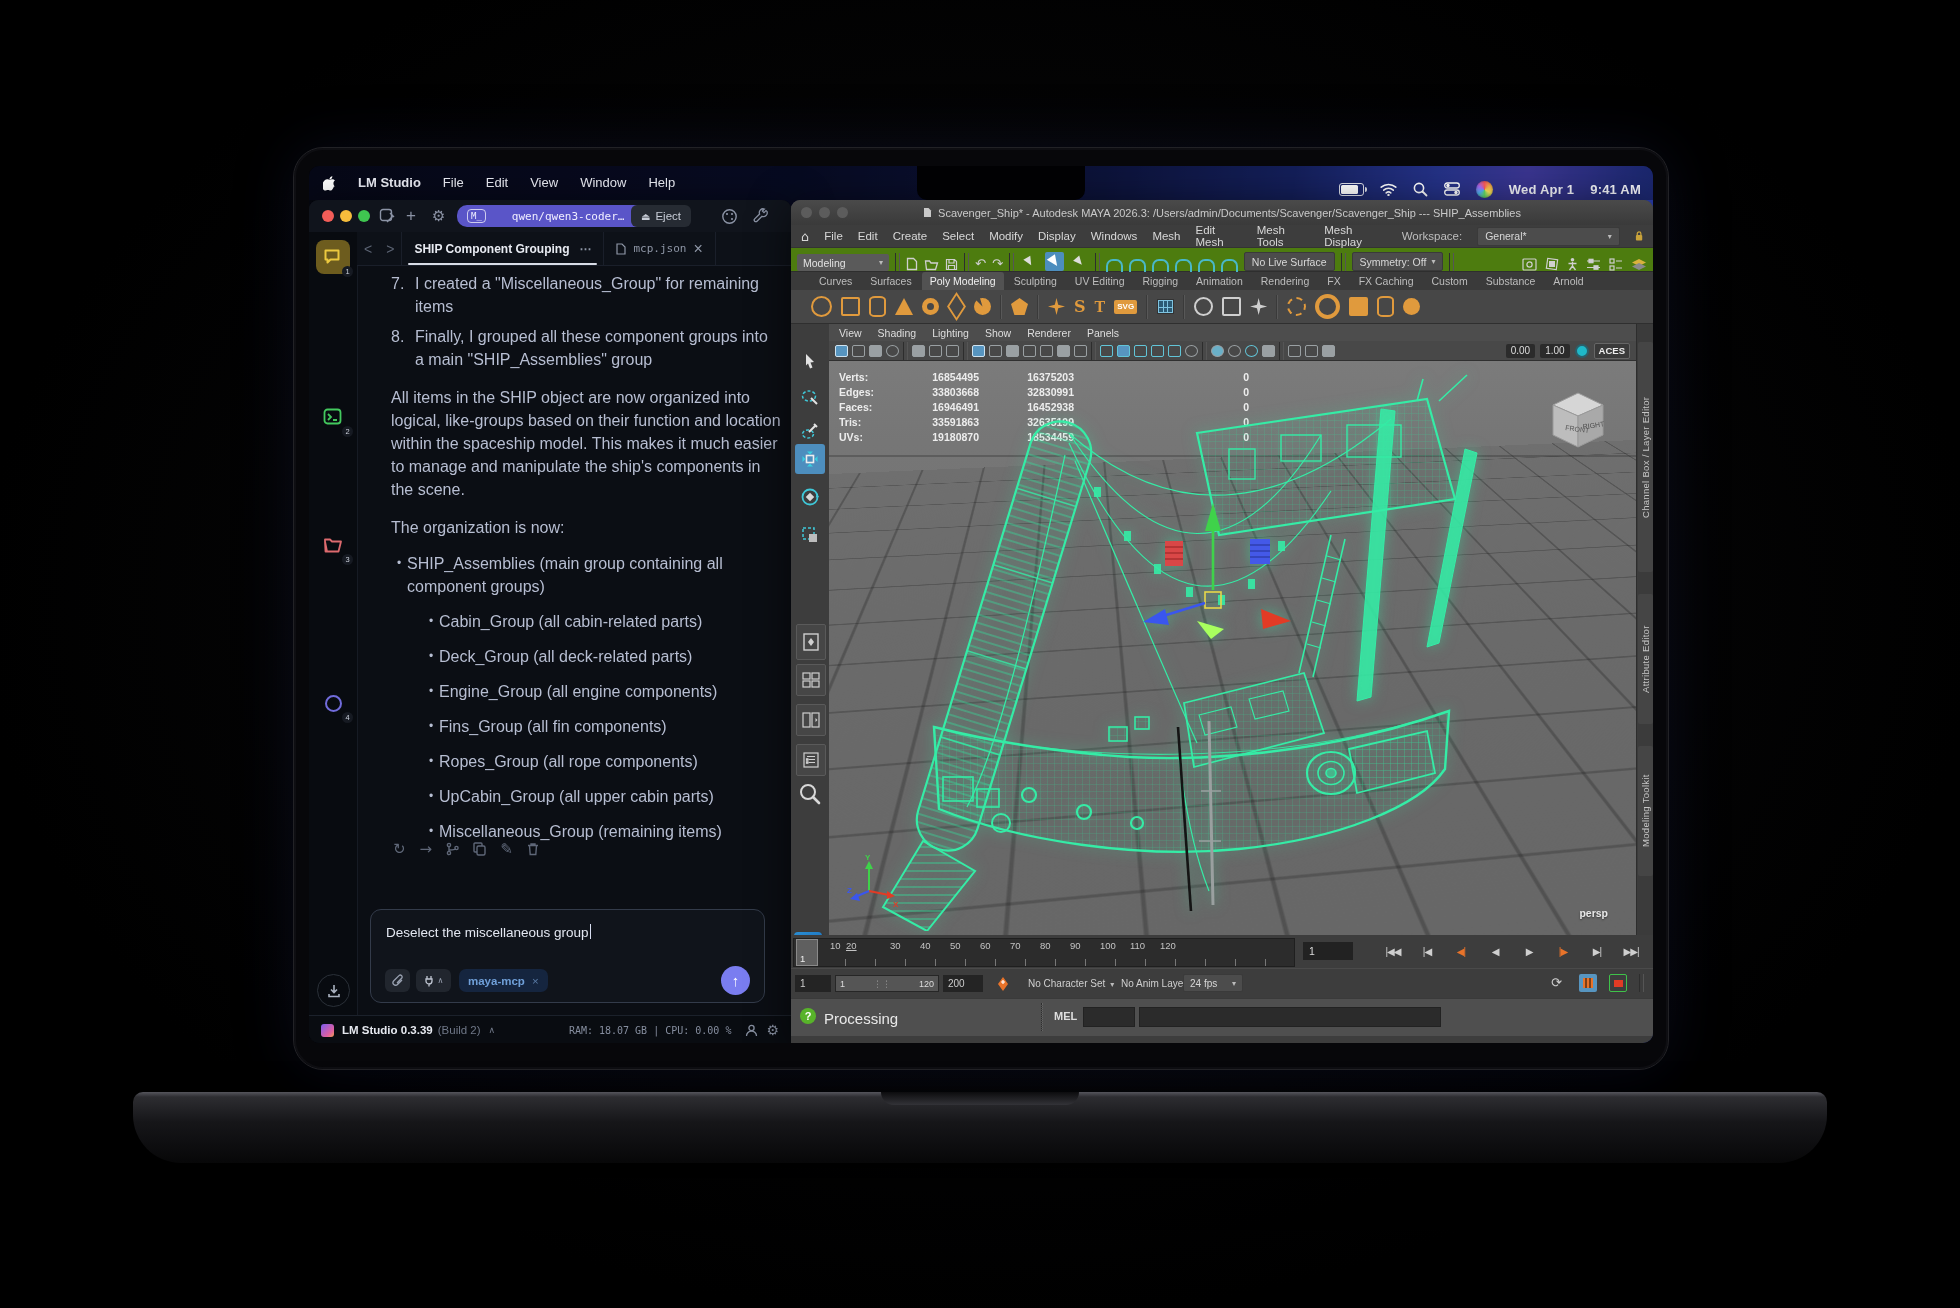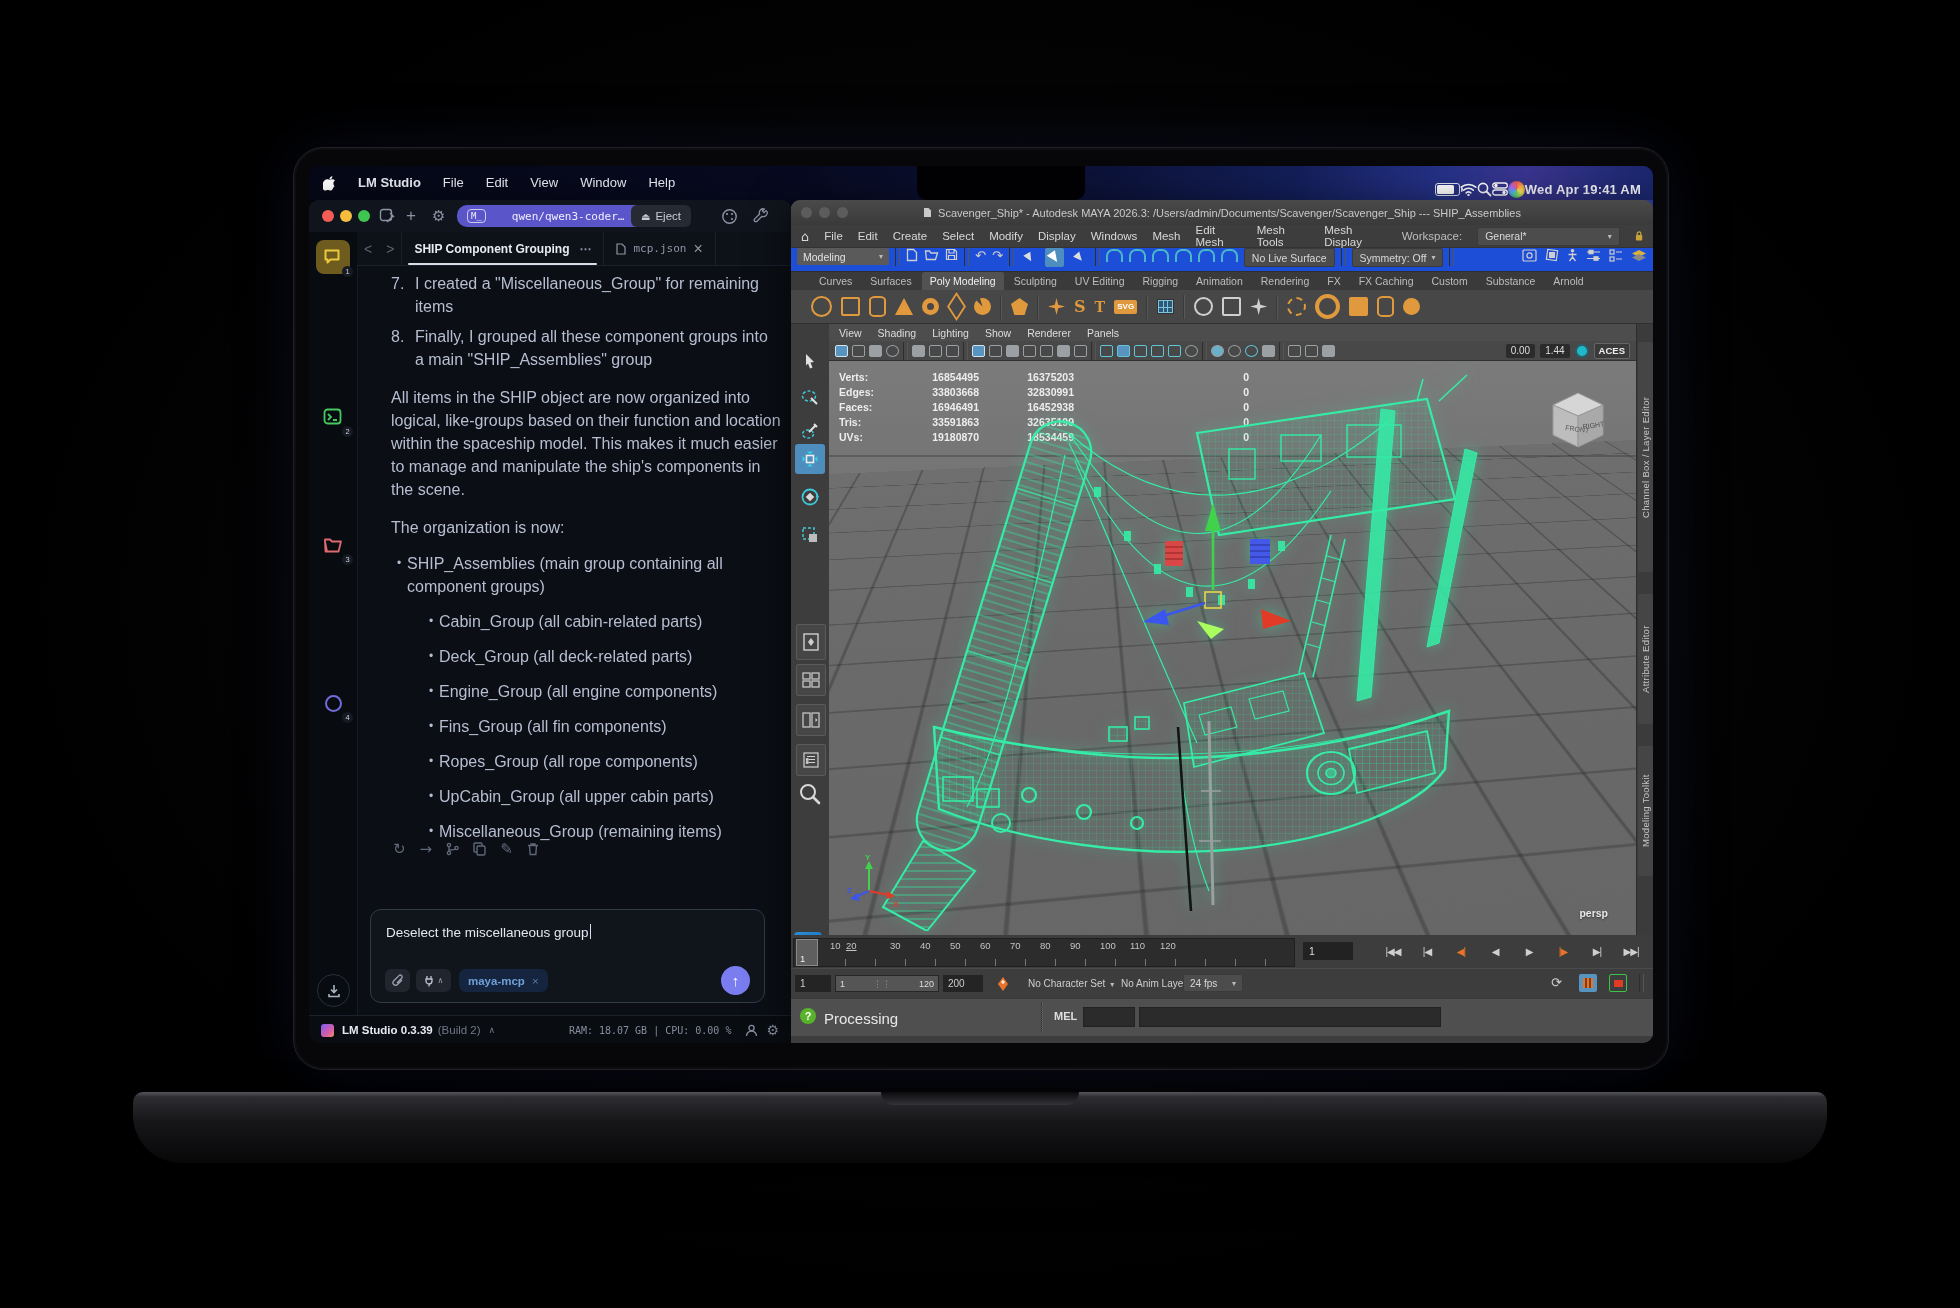--- a/index.html
+++ b/index.html
@@ -13,21 +13,21 @@
   .base{left:133px;top:1092px;width:1694px;height:71px;border-radius:10px 10px 48px 48px;
     background:linear-gradient(#55555c 0%,#2d2d31 7%,#161619 42%,#070708 100%);box-shadow:0 18px 40px rgba(0,0,0,.9);}
   .base-notch{left:50%;top:0;width:198px;height:13px;transform:translateX(-50%);
     background:linear-gradient(#0c0c0e,#333338);border-radius:0 0 16px 16px;}
   .cam-notch{left:608px;top:0;width:168px;height:34px;background:#010103;border-radius:0 0 10px 10px;}
   
   .wallpaper{inset:0;background:linear-gradient(97deg,#05070f 0%,#070b22 34%,#101a4e 55%,#1d2f86 68%,#3b51d8 78%,#6257e8 84%,#2c3fae 92%,#16246e 100%);}
   .menubar{left:0;top:0;width:1344px;height:34px;background:rgba(8,12,34,.45);color:#f2f3f8;font-size:13px;}
   .menubar .item{display:inline-block;line-height:34px;color:#eceef6;}
   .mb-left{left:14px;top:0;height:34px;display:flex;align-items:center;gap:22px;}
-  .mb-right{right:12px;top:0;height:46px;display:flex;align-items:center;}
+  .mb-right{right:12px;top:0;height:46px;display:flex;align-items:center;gap:16px;}
   .appname{font-weight:bold;}
   .clock{font-weight:600;letter-spacing:.2px;}
   .batt{width:23px;height:11px;border:1px solid rgba(255,255,255,.85);border-radius:3px;position:relative;}
   .batt i{position:absolute;left:1px;top:1px;bottom:1px;width:17px;background:#fff;border-radius:1.5px;}
   .batt b{position:absolute;right:-4px;top:3px;width:2px;height:5px;background:rgba(255,255,255,.85);border-radius:0 2px 2px 0;}
   .appdot{width:17px;height:17px;border-radius:50%;background:conic-gradient(#ff5d5d,#ffb84d,#ffe95d,#63e06c,#53b7ff,#b06cff,#ff5d5d);box-shadow:inset 0 0 3px rgba(0,0,0,.4);}
   
   .lmwin{left:0;top:34px;width:482px;height:843px;background:#0b0e14;border-radius:9px 9px 0 0;
     box-shadow:0 8px 40px rgba(0,0,0,.6);font-family:"Liberation Sans",sans-serif;}
   .lm-title{left:0;top:0;width:482px;height:32px;background:#10141c;border-radius:9px 9px 0 0;border-bottom:1px solid #05070b;}
@@ -71,21 +71,21 @@
   .stxt{color:#e6e9f0;font-size:11.5px;font-weight:bold;}
   .stxt2{color:#6f7787;font-size:11.5px;}
   .metrics{font-family:"DejaVu Sans Mono",monospace;font-size:10px;color:#868e9f;}
   
   .mywin{left:482px;top:34px;width:862px;height:843px;background:#3d3d3d;border-radius:9px 9px 0 0;
     box-shadow:0 8px 40px rgba(0,0,0,.6);color:#d4d4d4;}
   .my-title{left:0;top:0;width:862px;height:25px;background:linear-gradient(#4a4a4a,#3a3a3a);border-radius:9px 9px 0 0;
     display:flex;align-items:center;justify-content:center;color:#c9c9c9;font-size:11px;}
   .mdot{width:11px;height:11px;border-radius:50%;background:#5c5c5c;display:inline-block;}
   .my-menu{left:0;top:25px;width:862px;height:23px;background:#3d3d3d;border-bottom:1px solid #333;display:flex;align-items:center;gap:15px;padding:0 10px;box-sizing:border-box;font-size:11.5px;color:#d8d8d8;}
-  .my-status{left:0;top:48px;width:862px;height:24px;background:#1d4ed8;border-bottom:1px solid #2e2e2e;display:flex;align-items:flex-start;gap:6px;padding:0 6px;box-sizing:border-box;}
+  .my-status{left:0;top:48px;width:862px;height:24px;background:#4d7c0f;border-bottom:1px solid #2e2e2e;display:flex;align-items:flex-end;gap:6px;padding:0 6px;box-sizing:border-box;}
   .modebox{width:80px;height:17px;background:#5a5a5a;border-radius:2px;color:#e2e2e2;font-size:10.5px;display:flex;align-items:center;padding:0 6px;justify-content:space-between;}
   .vsep{width:3px;height:18px;border-left:1px solid #2d2d2d;border-right:1px solid #555;}
   .sbox{height:17px;background:#4c4c4c;border:1px solid #3a3a3a;border-radius:2px;color:#d8d8d8;font-size:10.5px;display:flex;align-items:center;padding:0 7px;}
   .dd:after{content:"▾";font-size:8px;margin-left:5px;color:#bbb;}
   .mgnt{width:13px;height:11px;border:2.5px solid #49b8c8;border-bottom:none;border-radius:7px 7px 0 0;position:relative;top:1px;}
   .selcell{width:19px;height:19px;border-radius:2px;display:flex;align-items:center;justify-content:center;}
   .cursor-g{width:0;height:0;border-left:5px solid transparent;border-right:5px solid transparent;border-top:11px solid #ddd;transform:rotate(-35deg);}
   .shelftabs{left:0;top:72px;width:862px;height:18px;background:#3a3a3a;display:flex;align-items:flex-end;gap:2px;padding:0 0 0 20px;box-sizing:border-box;}
   .stab{font-size:10.5px;color:#bdbdbd;padding:2px 8px;line-height:14px;}
   .stab.on{background:#525252;color:#f0f0f0;border-radius:3px 3px 0 0;}
@@ -678,21 +678,21 @@
             <span class="vi" style="border-radius:50%;background:#6ab0c8;"></span>
             <span class="vi" style="border-radius:50%;"></span>
             <span class="vi" style="border-radius:50%;border-color:#62c5d8;"></span>
             <span class="vi f"></span>
             <span class="vsep"></span>
             <span class="vi"></span>
             <span class="vi"></span>
             <span class="vi f"></span>
             <span style="margin-left:auto;display:flex;gap:5px;align-items:center;">
               <span class="vnum">0.00</span>
-              <span class="vnum">1.44</span>
+              <span class="vnum">1.00</span>
               <span style="width:14px;height:14px;border-radius:50%;background:#1fb8c8;border:2px solid #2a5f6a;box-sizing:border-box;color:#073;font-size:5px;text-align:center;"></span>
               <span class="aces">ACES</span>
             </span>
           </div>
 
           <div class="abs view3d">
             <div class="abs floor"></div>
             <div class="abs" style="left:0;right:0;top:94px;height:2px;background:rgba(50,50,50,.35);"></div>
 
             <div class="abs hud" style="left:10px;top:9px;">

